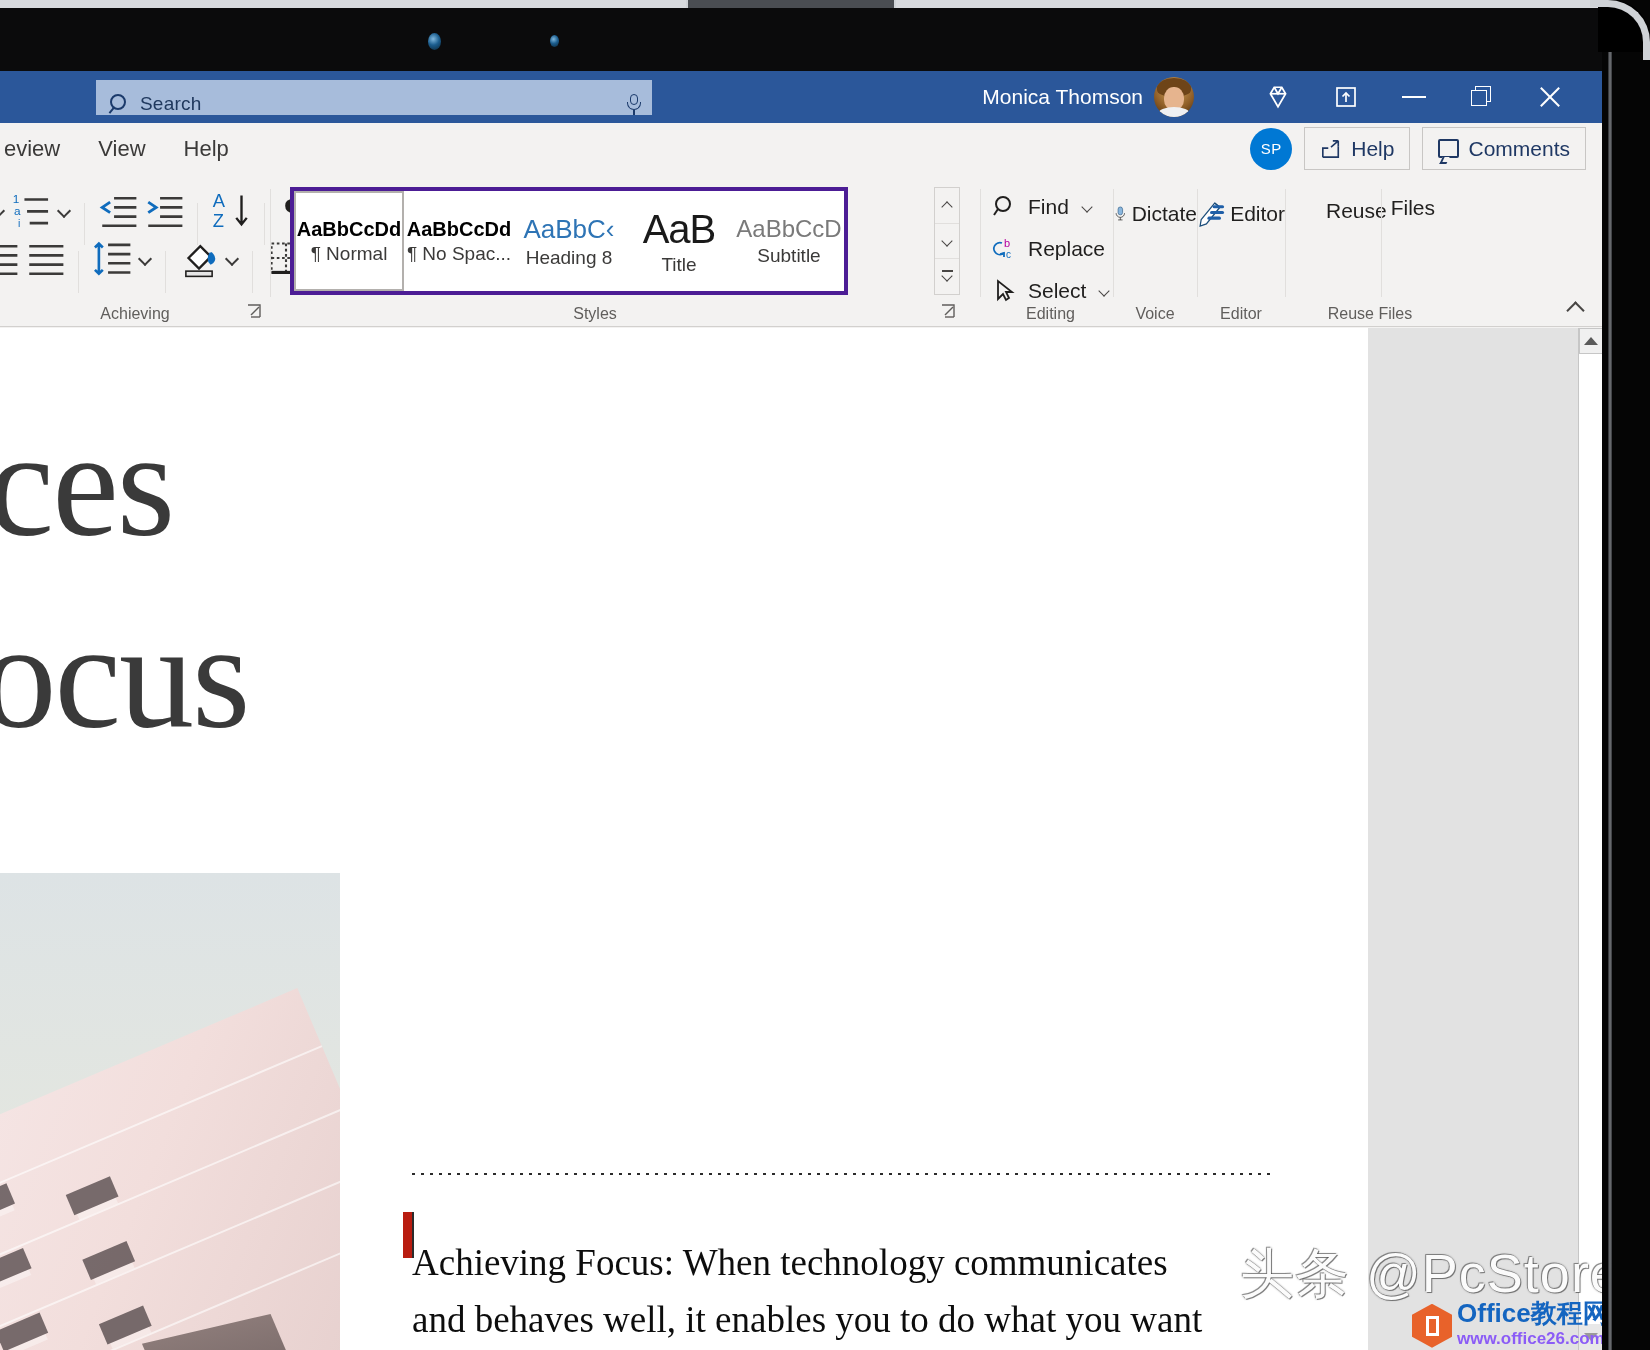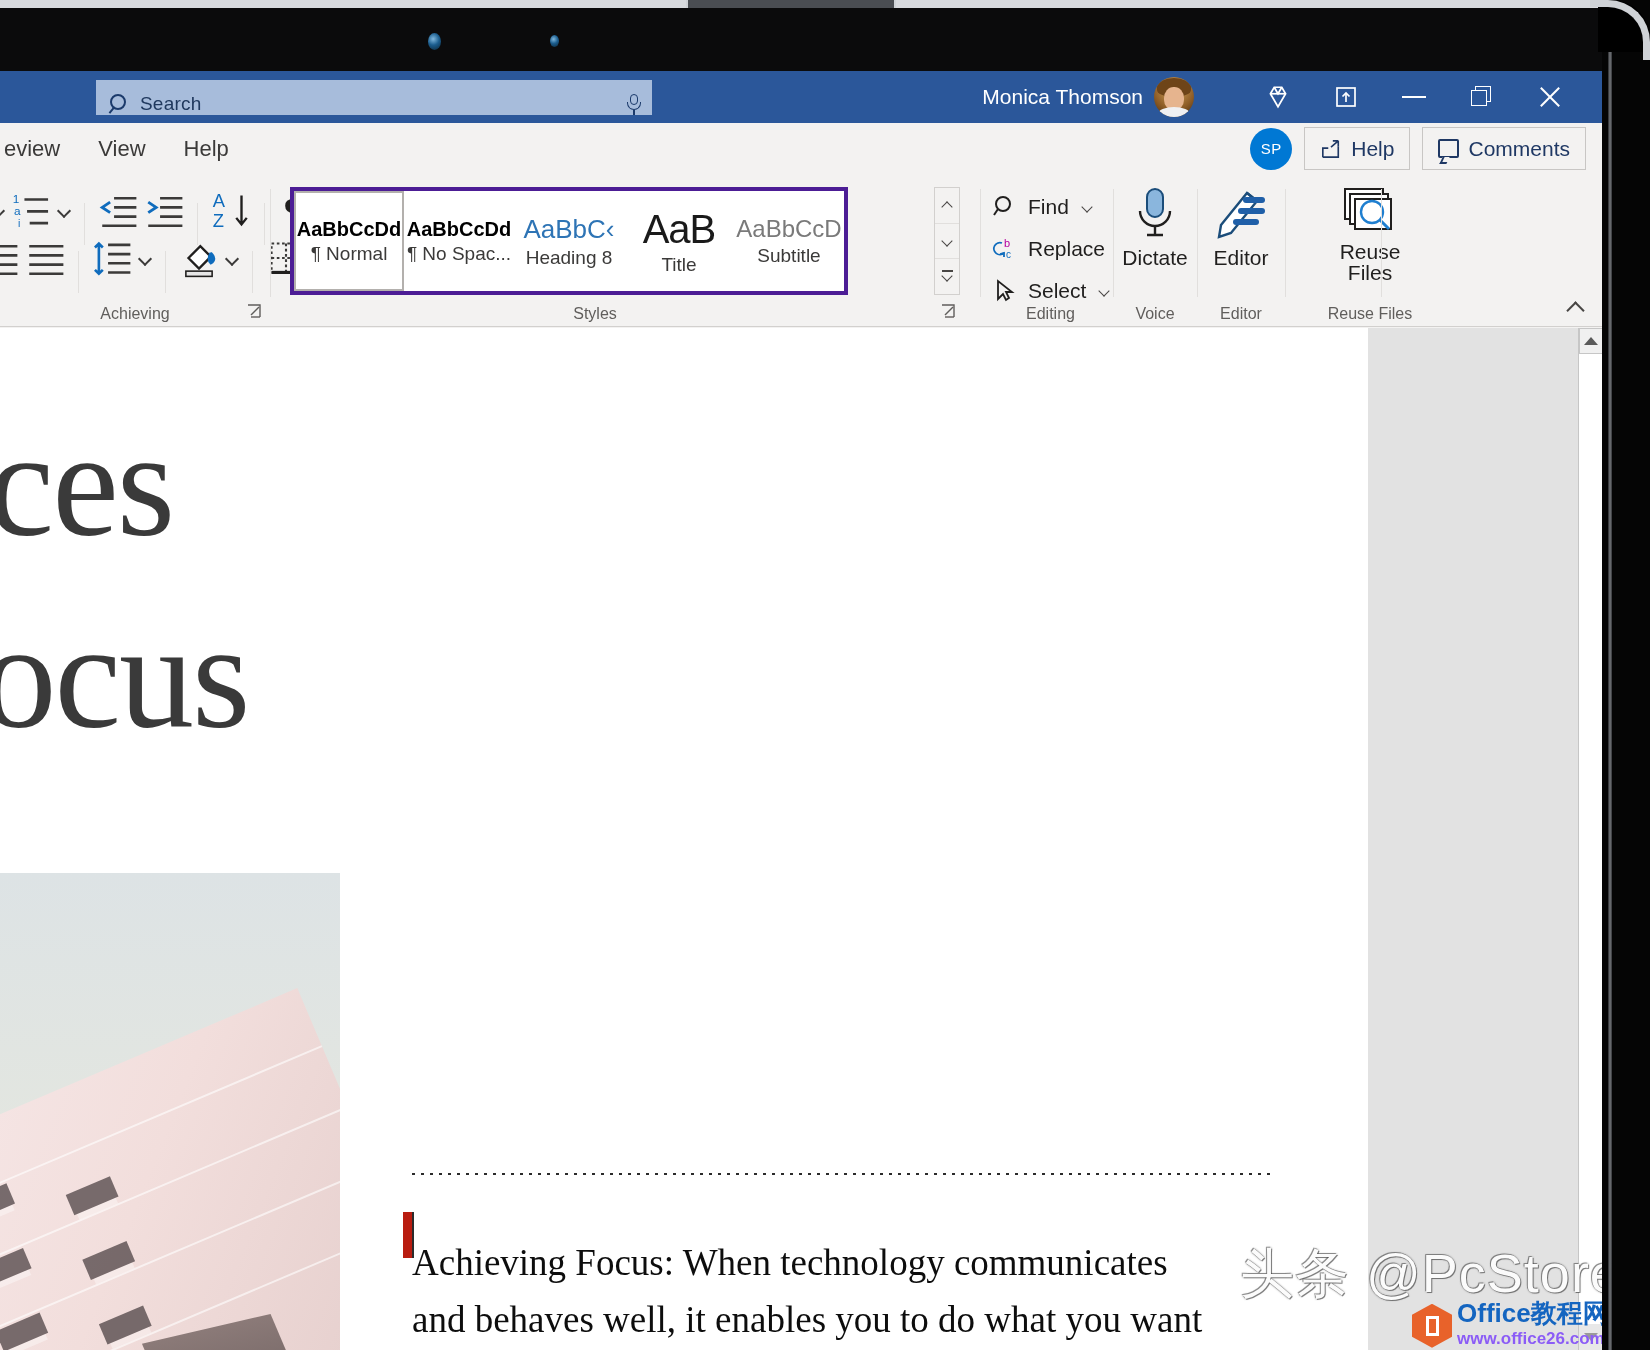--- a/index.html
+++ b/index.html
@@ -236,21 +236,21 @@
   
   .edit-item {
     display: flex; align-items: center; gap: 8px; height: 36px;
     font-size: 21px; color: #201f1e;
   }
   .edit-ico { width: 28px; height: 26px; position: relative; flex: none; }
 
   
   .big-btn {
     position: absolute; top: 10px; width: 100%;
-    display: flex; flex-direction: column; align-items: center; gap: 4px;
+    display: flex; align-items: center; gap: 4px;
   }
   .big-btn .lbl { font-size: 21px; color: #201f1e; text-align: center; line-height: 1.08; }
 
   .ribbon-collapse {
     position: absolute; right: 14px; bottom: 10px; width: 22px; height: 16px;
   }
   .ribbon-collapse::after {
     content:""; position:absolute; left:3px; top:4px; width:11px;height:11px;
     border-left: 2px solid #484644; border-top: 2px solid #484644;
     transform: rotate(45deg);

